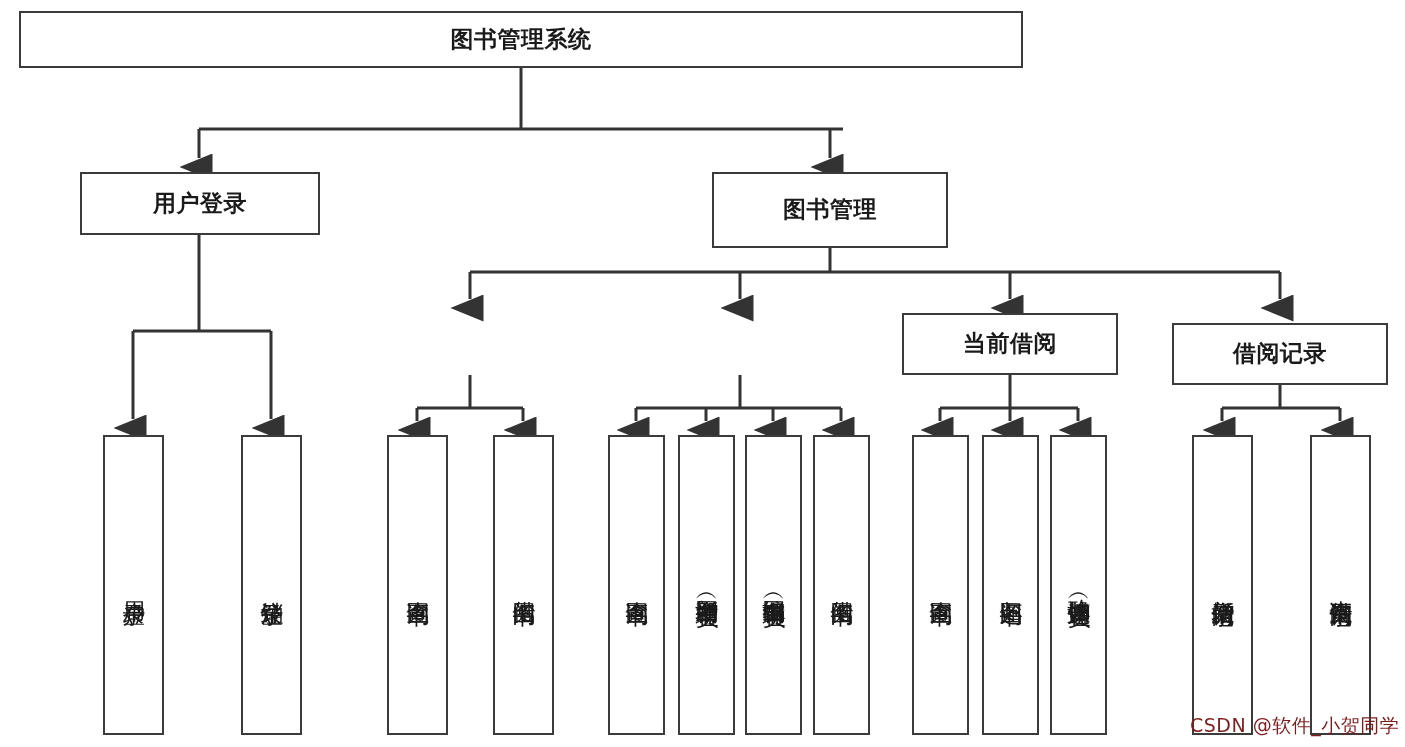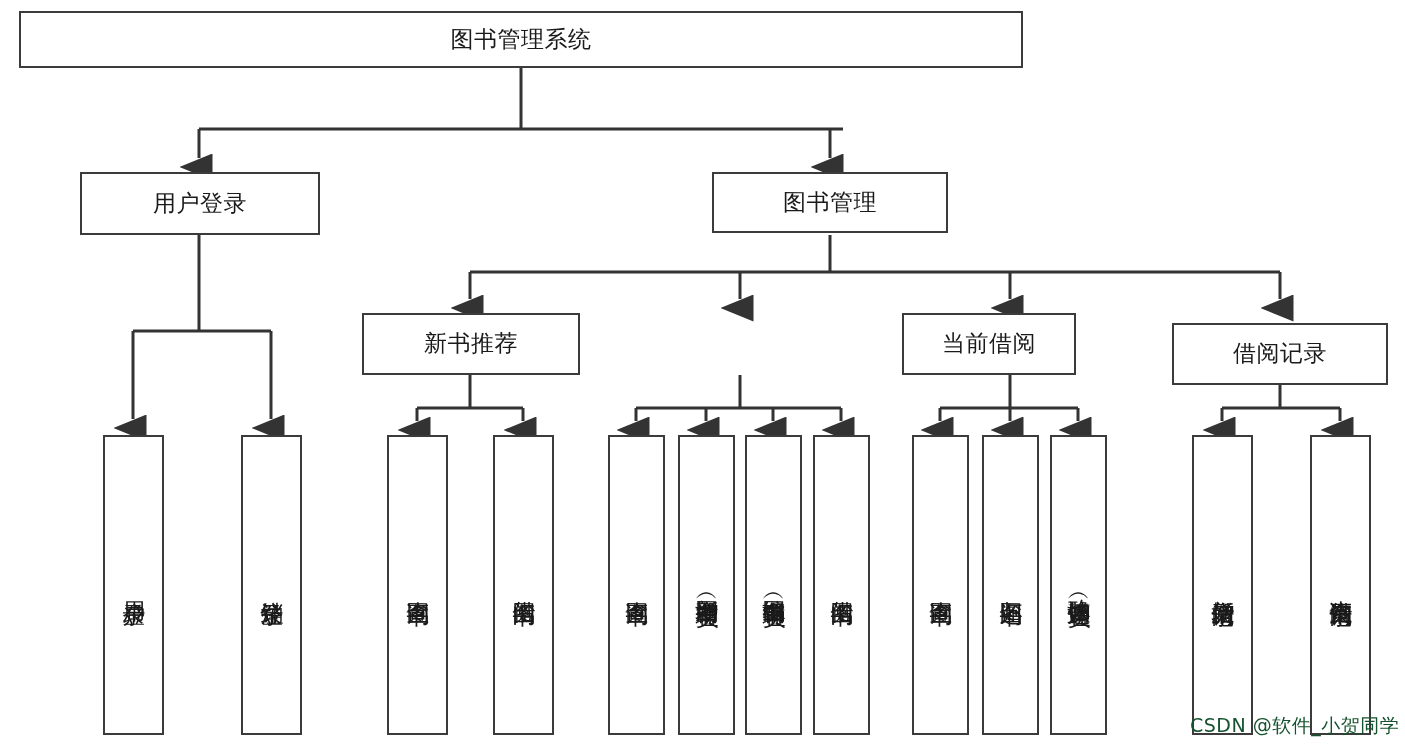--- a/index.html
+++ b/index.html
@@ -34,39 +34,40 @@
     color: #1a1a1a;
     display: flex;
     align-items: center;
     justify-content: center;
     text-align: center;
   }
   .node-h {
     font-size: 23px;
     line-height: 1.1;
     letter-spacing: 0.5px;
+    font-weight: bold;
   }
   .node-v {
     writing-mode: vertical-rl;
     text-orientation: upright;
     font-size: 23px;
     line-height: 1.12;
     letter-spacing: 1px;
     padding: 4px 0;
   }
   .node-v .vtext {
     writing-mode: vertical-rl;
     text-orientation: upright;
     display: block;
     white-space: nowrap;
   }
   .watermark {
     position: absolute;
     font-size: 19px;
-    color: #14532d;
+    color: #7f1d1d;
     white-space: nowrap;
     letter-spacing: 0.5px;
   }
 </style>
 </head>
 <body>
 
 <div id="canvas">
 
   <svg id="edges" viewBox="0 0 1405 747" xmlns="http://www.w3.org/2000/svg">
@@ -120,30 +121,27 @@
   </svg>
 
   <div class="node node-h" style="left:19px; top:11px; width:1004px; height:57px;">
     <span>图书管理系统</span>
   </div>
 
   <div class="node node-h" style="left:80px; top:172px; width:240px; height:63px;">
     <span>用户登录</span>
   </div>
 
-  <div class="node node-h" style="left:712px; top:172px; width:236px; height:61px;">
+  <div class="node node-h" style="left:712px; top:172px; width:236px; height:76px;">
     <span>图书管理</span>
   </div>
 
-  <div class="node node-h" style="left:362px; top:313px; width:218px; height:62px;">
-    <span>新书推荐</span>
-  </div>
-
-
-  <div class="node node-h" style="left:902px; top:313px; width:174px; height:62px;">
+
+
+  <div class="node node-h" style="left:902px; top:313px; width:216px; height:62px;">
     <span>当前借阅</span>
   </div>
 
   <div class="node node-h" style="left:1172px; top:323px; width:216px; height:62px;">
     <span>借阅记录</span>
   </div>
 
   <div class="node node-v" style="left:103px; top:435px; width:61px; height:300px;">
     <span class="vtext">用户登录</span>
   </div>

